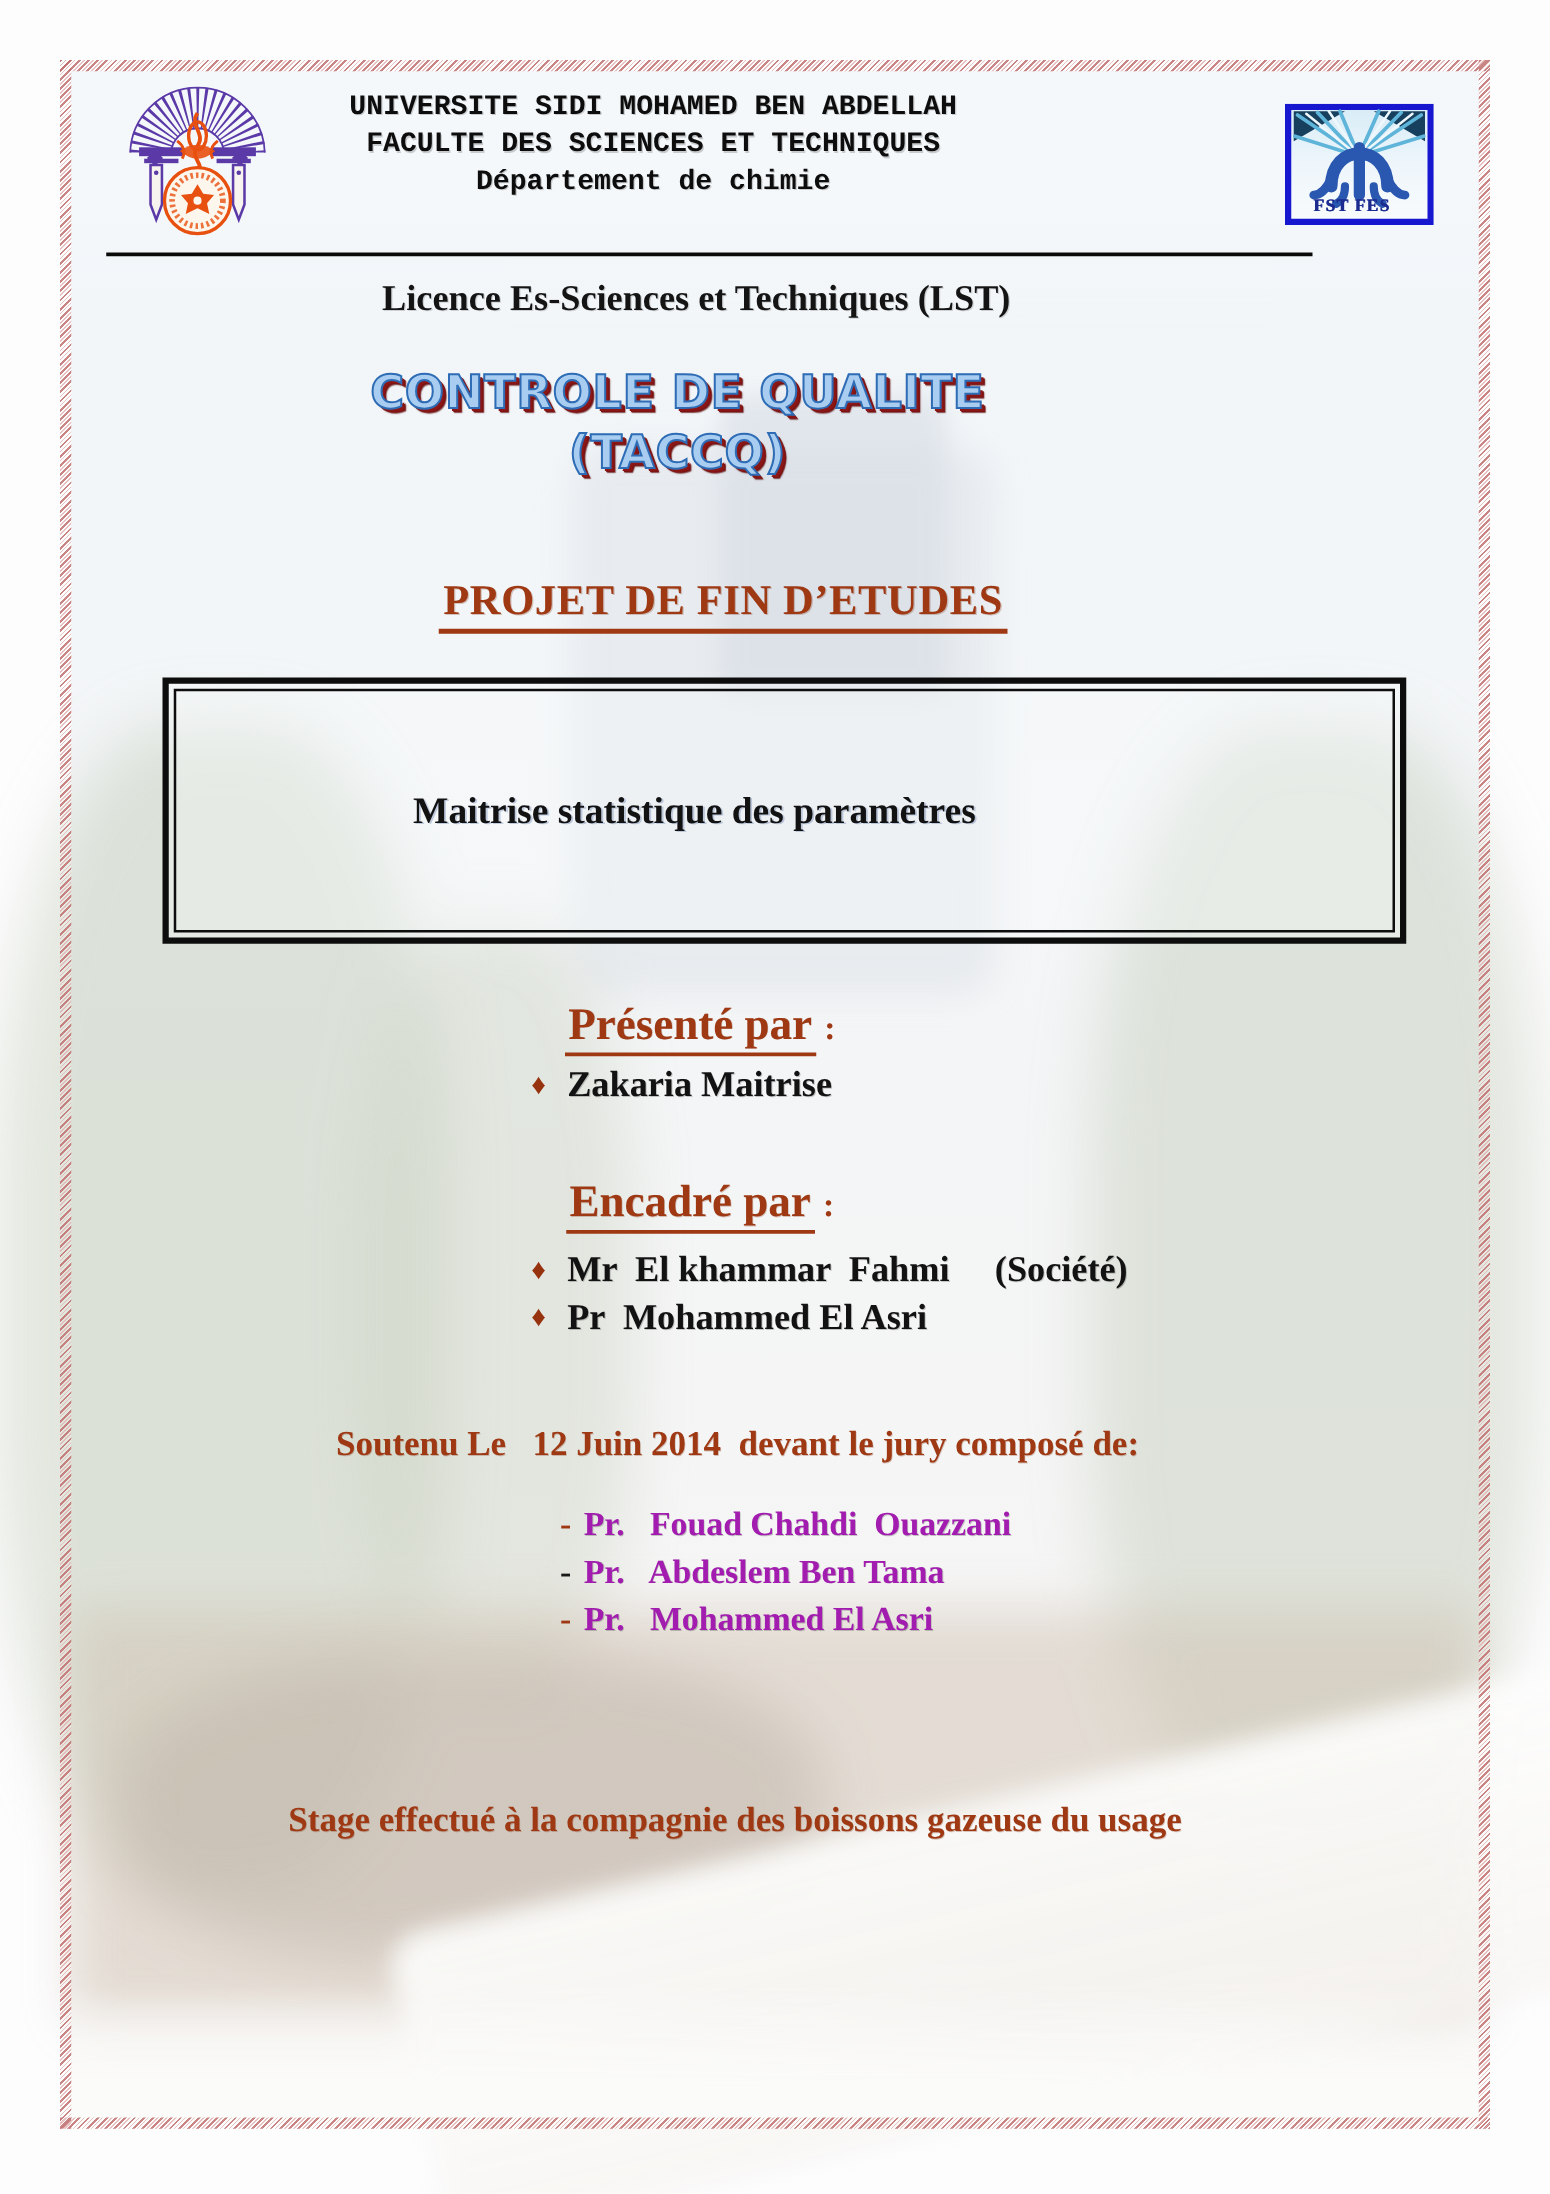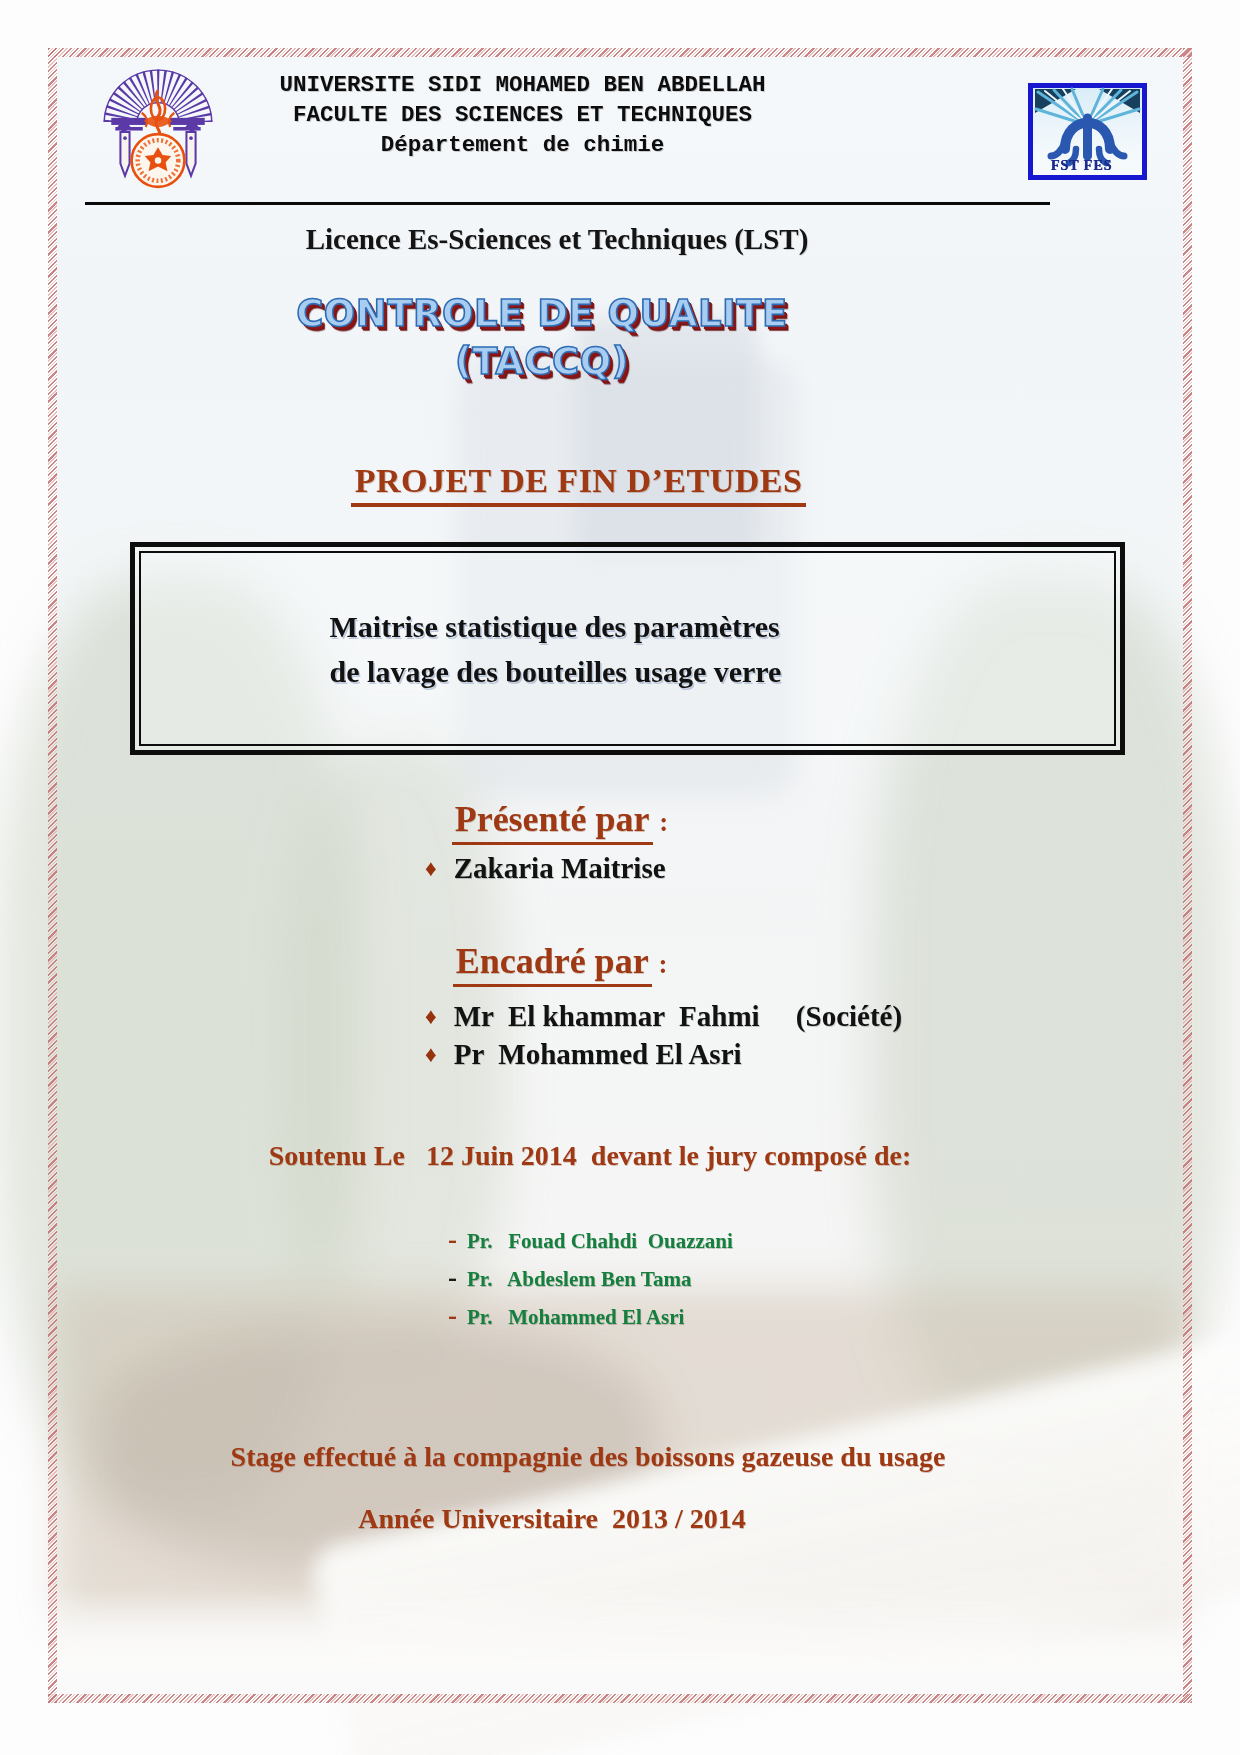--- a/index.html
+++ b/index.html
@@ -88,21 +88,21 @@
   
   .soutenu{
     position:absolute;left:0;right:60px;top:1140px;text-align:center;
     font-weight:bold;font-size:28px;color:#9e3914;white-space:pre;
     text-shadow:.6px .6px 0 rgba(120,40,10,.25);
   }
   .jury{position:absolute;left:448px;top:1204px;}
   .jury-row{display:flex;align-items:baseline;gap:10px;height:38px;}
   .jury-dash{font-weight:bold;font-size:27px;color:#9e3914;}
   .jury-row:nth-child(2) .jury-dash{color:#1a1a1a;}
-  .jury-name{font-weight:bold;font-size:21px;color:#15803d;white-space:pre;text-shadow:.7px .7px 0 rgba(0,0,0,.2);margin-top:25px;}
+  .jury-name{font-weight:bold;font-size:27px;color:#a21caf;white-space:pre;text-shadow:.7px .7px 0 rgba(0,0,0,.2);}
   
   .stage{
     position:absolute;left:0;right:64px;top:1441px;text-align:center;
     font-weight:bold;font-size:28px;color:#9e3914;white-space:pre;
     text-shadow:.6px .6px 0 rgba(120,40,10,.25);
   }
   .year{
     position:absolute;left:0;right:136px;top:1503px;text-align:center;
     font-weight:bold;font-size:28px;color:#9e3914;white-space:pre;
     text-shadow:.6px .6px 0 rgba(120,40,10,.25);
@@ -221,21 +221,20 @@
   </div>
 
   <div class="projet-wrap">
     <span class="projet">PROJET DE FIN D’ETUDES</span>
   </div>
 
   <div class="thesis-box">
     <div class="thesis-inner">
       <div class="thesis-text">
         <div>Maitrise statistique des paramètres</div>
-        <div>de lavage des bouteilles usage verre</div>
       </div>
     </div>
   </div>
 
   <div class="sec-heading-wrap" style="top:798px;">
     <span class="sec-heading">Présenté par</span><span class="sec-heading-colon"> :</span>
   </div>
   <div class="bullet-row" style="top:852px;">
     <span class="diamond">♦</span>
     <span class="bullet-name">Zakaria Maitrise</span>
@@ -264,15 +263,14 @@
       <span class="jury-dash">-</span>
       <span class="jury-name">Pr.   Abdeslem Ben Tama</span>
     </div>
     <div class="jury-row">
       <span class="jury-dash">-</span>
       <span class="jury-name">Pr.   Mohammed El Asri</span>
     </div>
   </div>
 
   <div class="stage">Stage effectué à la compagnie des boissons gazeuse du usage</div>
-  <div class="year">Année Universitaire  2013 / 2014</div>
 
 </div>
 
 </body></html>

